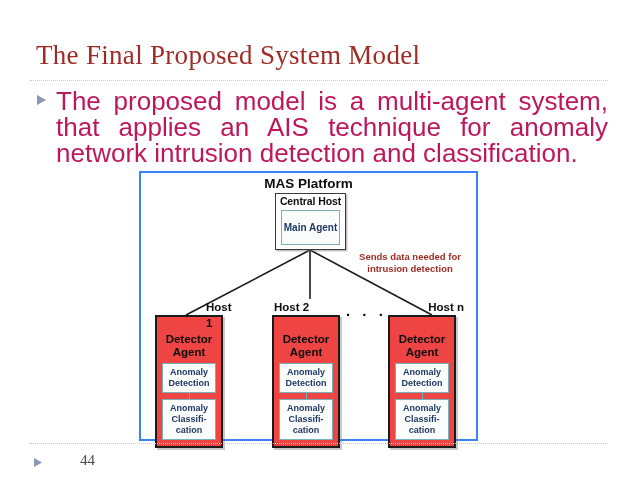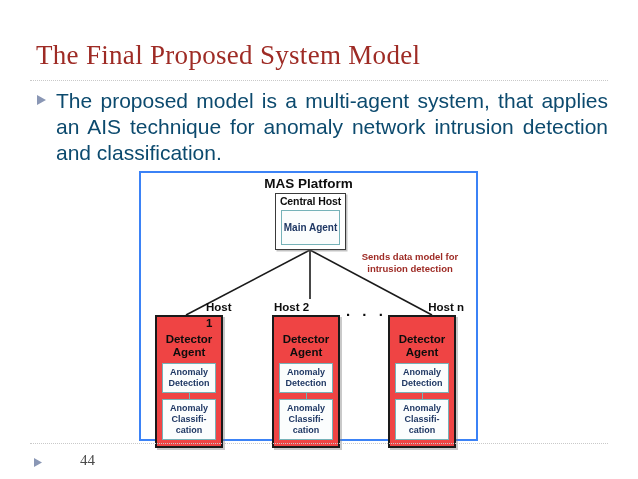--- a/index.html
+++ b/index.html
@@ -48,23 +48,23 @@
   .bullet-marker {
     width: 12px;
     margin-top: 6px;
     margin-right: 8px;
     flex: 0 0 auto;
     line-height: 0;
   }
   .bullet-marker svg { display: block; }
   #bullet-text {
     flex: 1 1 auto;
-    font-size: 21px;
+    font-size: 26px;
     line-height: 26px;
-    color: #0c4a6e;
+    color: #be185d;
     text-align: justify;
     text-justify: inter-word;
   }
 
   
   #diagram {
     position: absolute;
     left: 139px;
     top: 171px;
     width: 339px;
@@ -263,21 +263,21 @@
   </svg>
 
   <div id="central-host">
     <div id="central-host-label">Central Host</div>
     <div id="main-agent">
       <span id="main-agent-label">Main Agent</span>
     </div>
   </div>
 
   <div id="annotation">
-    <div>Sends data model for</div>
+    <div>Sends data needed for</div>
     <div>intrusion detection</div>
   </div>
 
   <div id="ellipsis">. . .</div>
 
   <div class="host-col h1">
     <div class="host-label">Host 1</div>
     <div class="detector-box">
       <div class="detector-title">
         <div>Detector</div>

